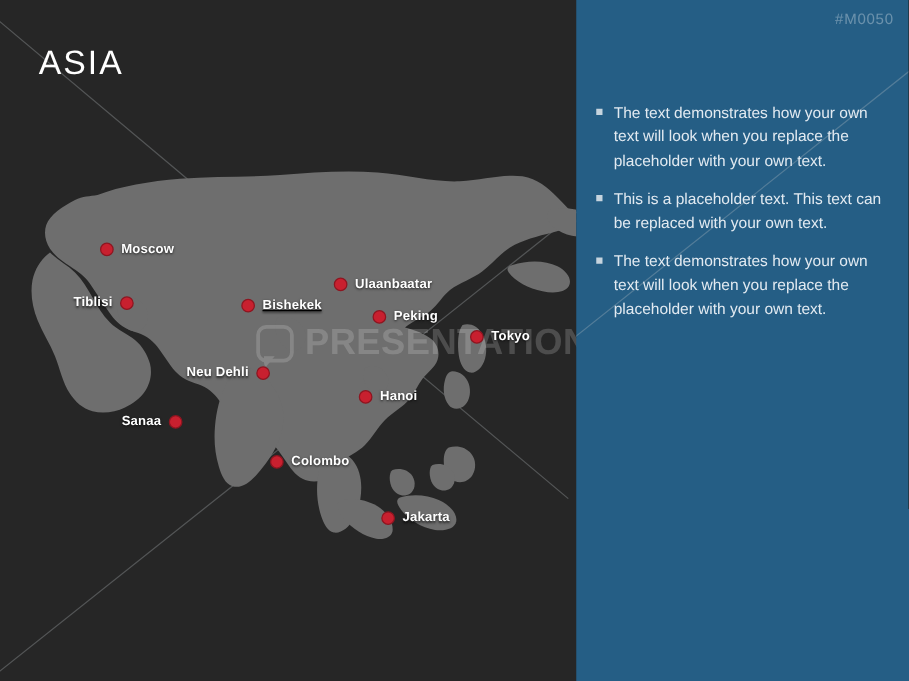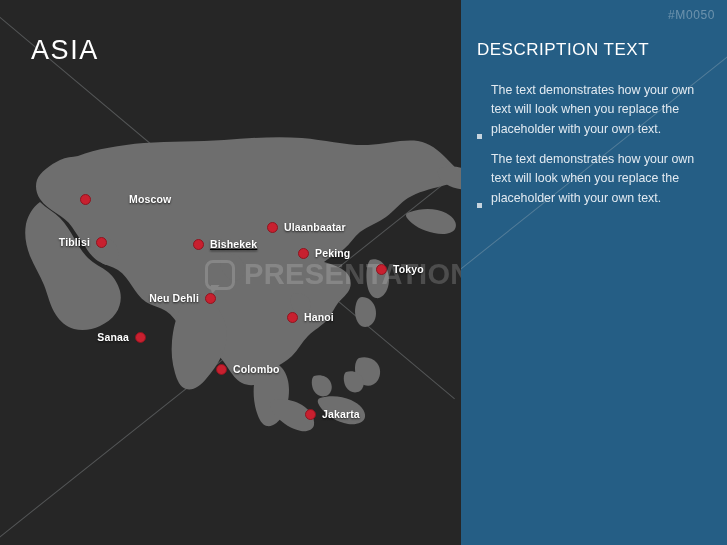--- a/index.html
+++ b/index.html
@@ -148,21 +148,21 @@
     font-weight: 400;
   }
   .bullets {
     position: absolute;
     left: 16px;
     top: 81px;
     width: 232px;
   }
   .bullet {
     display: flex;
-    align-items: flex-end;
+    align-items: flex-start;
     margin-bottom: 11px;
   }
   .bullet-mark {
     flex: 0 0 auto;
     width: 5px;
     height: 5px;
     background: #c6d4de;
     margin: 6px 9px 0 0;
   }
   .bullet-text {
@@ -236,21 +236,21 @@
   </div>
 
   <div class="slide-title">ASIA</div>
 
   <div class="watermark">
     <span class="wm-logo"></span>
     <span class="wm-text">PRESENTATIONLOAD</span>
   </div>
 
   <div id="cities">
-      <div class="city" style="left: 80px; top: 193px; gap: 32px;">
+      <div class="city" style="left: 80px; top: 193px;">
         <span class="dot"></span>
         <span class="city-name">Moscow</span>
       </div>
       <div class="city left-label" style="left: auto; top: 236px; right: 620px;">
         <span class="dot"></span>
         <span class="city-name">Tiblisi</span>
       </div>
       <div class="city" style="left: 193px; top: 238px; text-decoration: underline;">
         <span class="dot"></span>
         <span class="city-name">Bishekek</span>
@@ -285,26 +285,29 @@
       </div>
       <div class="city" style="left: 305px; top: 408px;">
         <span class="dot"></span>
         <span class="city-name">Jakarta</span>
       </div>
     </div>
 
   <div class="panel">
     <div class="diag" style="left:-40px; top:300px; width:430px; transform:rotate(-38.5deg);"></div>
     <div class="panel-code">#M0050</div>
-    <div class="panel-title">DESCRIPTION TEXT</div>
     <div class="bullets" id="bullets">
         <div class="bullet">
           <span class="bullet-mark"></span>
           <span class="bullet-text">The text demonstrates how your own text will look when you replace the placeholder with your own text.</span>
         </div>
         <div class="bullet">
           <span class="bullet-mark"></span>
+          <span class="bullet-text">This is a placeholder text. This text can be replaced with your own text.</span>
+        </div>
+        <div class="bullet">
+          <span class="bullet-mark"></span>
           <span class="bullet-text">The text demonstrates how your own text will look when you replace the placeholder with your own text.</span>
         </div>
       </div>
   </div>
 
 </div>
 
 </body></html>

